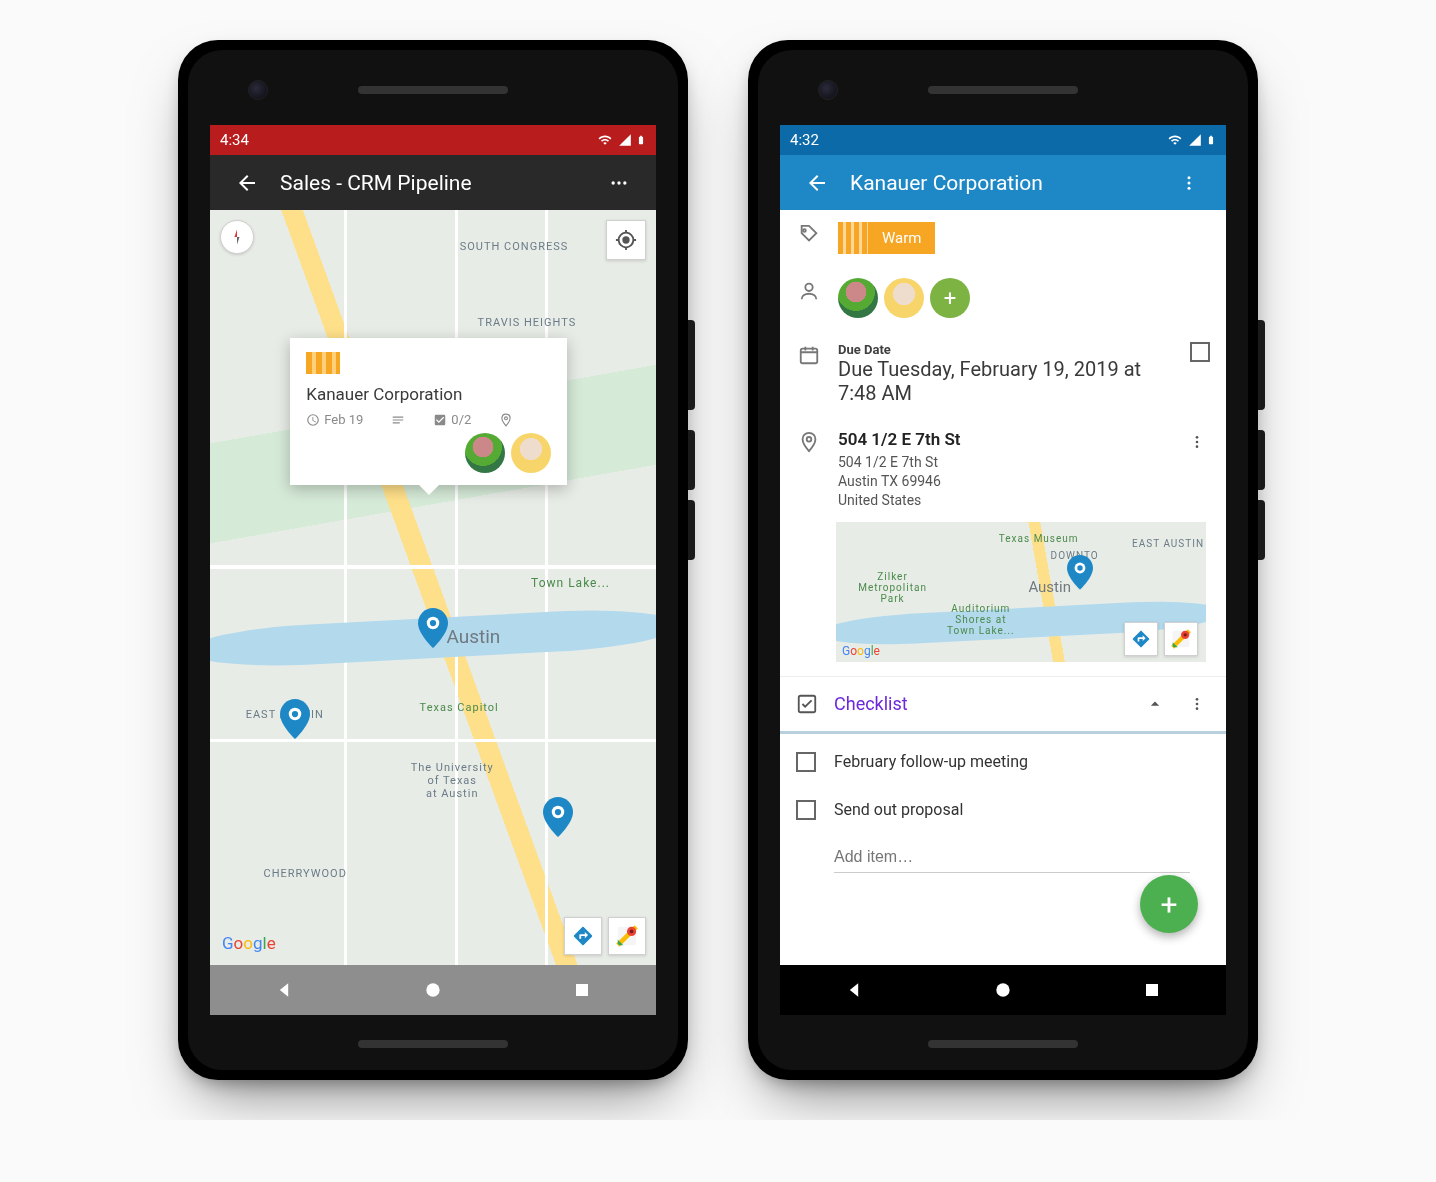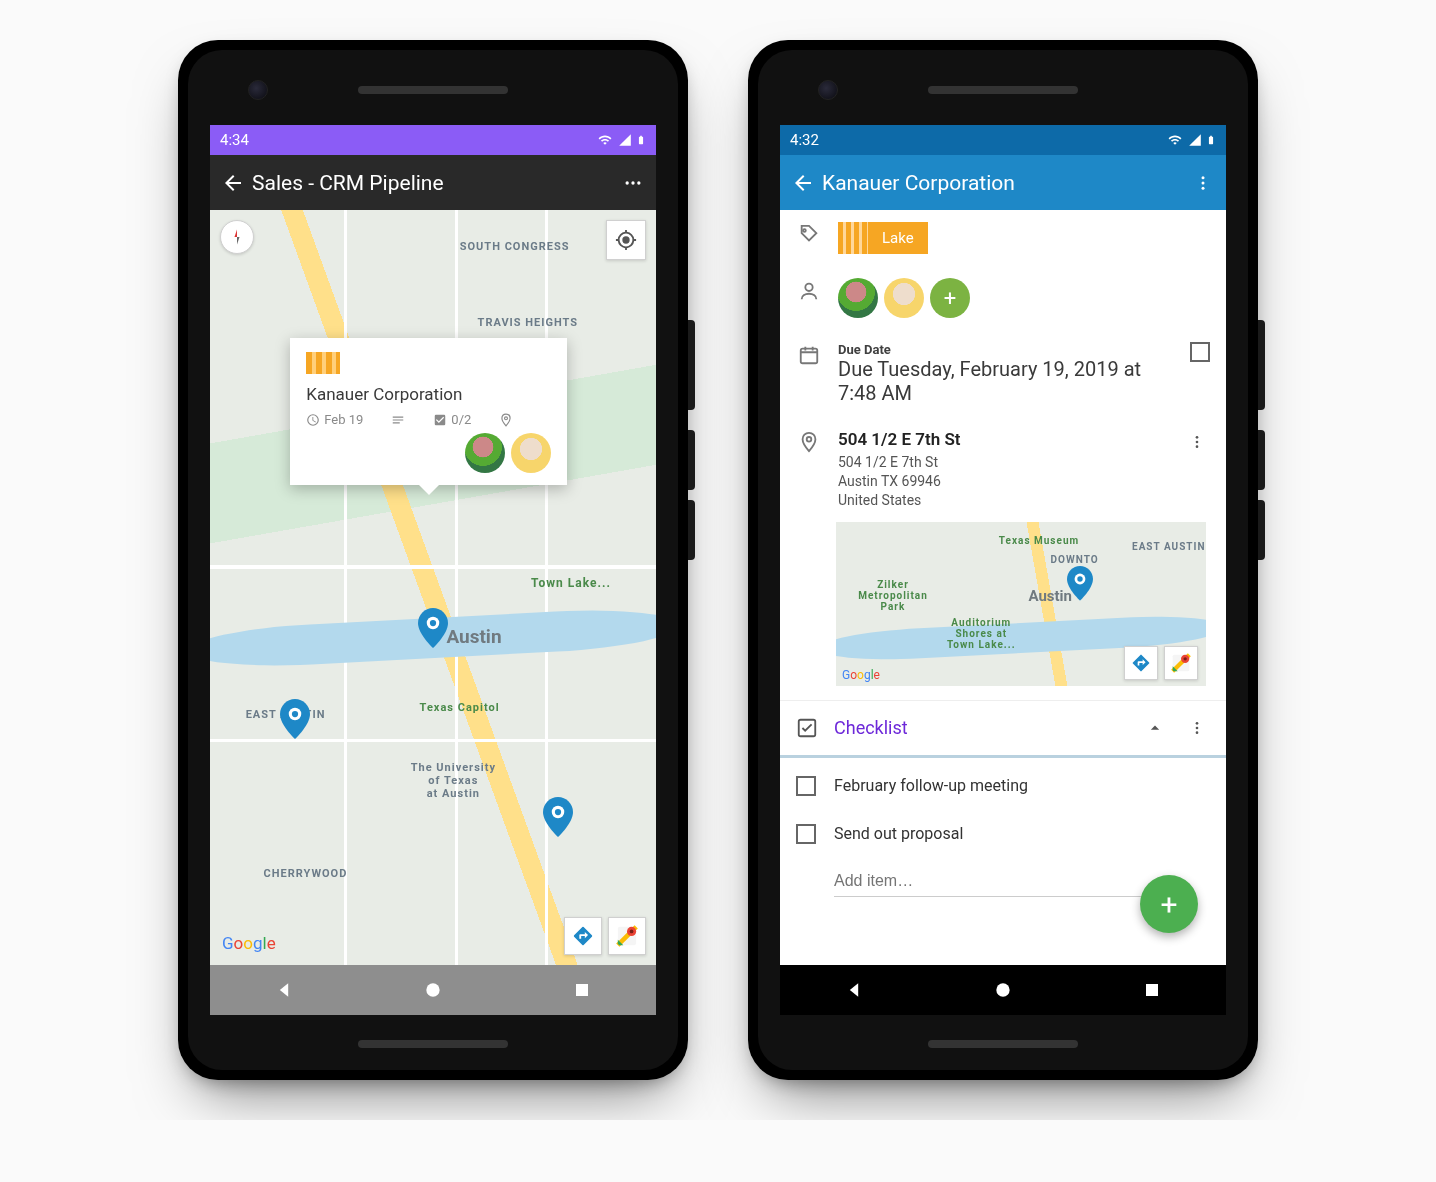--- a/index.html
+++ b/index.html
@@ -10,26 +10,26 @@
   .speaker { position: absolute; top: 36px; left: 50%; transform: translateX(-50%); width: 150px; height: 8px; background: #333; border-radius: 4px; }
   .camera { position: absolute; top: 30px; left: 60px; width: 20px; height: 20px; border-radius: 50%; background: radial-gradient(circle at 40% 40%, #2a2a3a, #0a0a10); border:1px solid #222; }
   .power-btn { position: absolute; right: -7px; top: 280px; width: 7px; height: 90px; background: #1a1a1a; border-radius: 0 4px 4px 0; }
   .vol-up { position: absolute; right: -7px; top: 390px; width: 7px; height: 60px; background: #1a1a1a; border-radius: 0 4px 4px 0; }
   .vol-dn { position: absolute; right: -7px; top: 460px; width: 7px; height: 60px; background: #1a1a1a; border-radius: 0 4px 4px 0; }
   .bottom-speaker { position:absolute; bottom:22px; left:50%; transform:translateX(-50%); width:150px; height:8px; background:#333; border-radius:4px;}
   .screen { width: 100%; height: 100%; background: #fff; display: flex; flex-direction: column; overflow: hidden; }
 
   
   .status-bar { height: 30px; display:flex; align-items:center; justify-content:space-between; padding:0 10px; color:#fff; font-size:15px; }
-  .status-dark { background:#8b5cf6; }
+  .status-dark { background:#b91c1c; }
   .status-blue { background:#0d6aa8; }
   .status-icons { display:flex; align-items:center; gap:4px; }
 
   
-  .appbar { height: 55px; display:flex; align-items:center; padding:0 10px; color:#fff; gap:6px; }
+  .appbar { height: 55px; display:flex; align-items:center; padding:0 24px; color:#fff; gap:20px; }
   .appbar-dark { background:#292929; }
   .appbar-blue { background:#1e88c7; }
   .appbar .title { font-size:21px; flex:1; }
   .icon-btn { width:26px; height:26px; display:flex; align-items:center; justify-content:center; cursor:pointer; }
 
   
   .navbar { height: 50px; background:#000; display:flex; align-items:center; justify-content:space-around; color:#fff; }
   .navbar.grey { background:#8e8e8e; }
   .navbar svg { fill:#fff; }
 
@@ -39,21 +39,21 @@
      linear-gradient(70deg, transparent 48%, #ffe08a 48%, #ffe08a 51%, transparent 51%),
      linear-gradient(-10deg, transparent 60%, #d6ead8 60%, #d6ead8 72%, transparent 72%),
      linear-gradient(#e8ece6,#e8ece6);
   }
   .road { position:absolute; background:#fff; }
   .road.r1{left:0;right:0;top:47%;height:4px;}
   .road.r2{left:0;right:0;top:70%;height:3px;}
   .road.r3{top:0;bottom:0;left:30%;width:3px;}
   .road.r4{top:0;bottom:0;left:55%;width:3px;}
   .road.r5{top:0;bottom:0;left:75%;width:3px;}
-  .map-label { position:absolute; font-size:11px; color:#6b7b88; letter-spacing:1px; text-align:center;font-weight:bold; }
+  .map-label { position:absolute; font-size:11px; color:#6b7b88; letter-spacing:1px; text-align:center; }
   .map-label.big { font-size:19px; letter-spacing:0; color:#707a80; }
   .map-label.park { color:#4a8a4a; }
   .water { position:absolute; left:-5%; right:-5%; top:54%; height:40px; background:#b3d9ed; border-radius:50%/100%; transform:rotate(-3deg); }
   .map-btn { position:absolute; background:#fff; border:1px solid #d0d0d0; display:flex; align-items:center; justify-content:center; box-shadow:0 1px 3px rgba(0,0,0,.15); }
   .compass { top:10px; left:10px; width:34px; height:34px; border-radius:50%; }
   .locate  { top:10px; right:10px; width:40px; height:40px; }
   .dir-btn { bottom:10px; right:54px; width:38px; height:38px; }
   .gmaps-btn{ bottom:10px; right:10px; width:38px; height:38px; }
   .google-logo { position:absolute; bottom:12px; left:12px; font-size:17px; font-weight:normal; }
   .google-logo span:nth-child(1){color:#4285F4}.google-logo span:nth-child(2){color:#EA4335}.google-logo span:nth-child(3){color:#FBBC05}.google-logo span:nth-child(4){color:#4285F4}.google-logo span:nth-child(5){color:#34A853}.google-logo span:nth-child(6){color:#EA4335}
@@ -79,21 +79,21 @@
   .row .slot-main { flex:1; }
   .row .slot-end { flex-shrink:0; color:#555; }
   .warm-badge { display:flex; align-items:center; }
   .warm-badge .stripes{ width:30px; height:32px; background:repeating-linear-gradient(90deg,#f6a623 0 5px,#ffd79a 5px 8px);}
   .warm-badge .label { background:#f6a623; color:#fff; padding:7px 14px; font-size:15px; }
   .add-avatar { width:40px;height:40px;border-radius:50%; background:#7cb342; color:#fff; display:flex;align-items:center;justify-content:center; font-size:22px; cursor:pointer;}
   .due-label{font-size:13px;color:#404040;font-weight:bold;}
   .due-value{font-size:20px;color:#3a3a3a;}
   .addr-title{font-size:17px;color:#222;font-weight:600;margin-bottom:4px;}
   .addr-line{font-size:14px;color:#555;line-height:1.35;}
-  .mini-map{ margin:0 20px 0 56px; height:164px; position:relative; background:#e8ece6; overflow:hidden;}
+  .mini-map{ margin:0 20px 0 56px; height:140px; position:relative; background:#e8ece6; overflow:hidden;}
   .mini-map .water{top:62%;height:30px;}
   .mini-map .map-label{font-size:10px;}
   .mini-map .google-logo{bottom:4px;left:6px;font-size:12px;}
   .mini-map .dir-btn{right:48px;bottom:6px;width:34px;height:34px;}
   .mini-map .gmaps-btn{right:8px;bottom:6px;width:34px;height:34px;}
   .mini-pin{position:absolute;width:26px;height:34px;transform:translate(-50%,-100%);}
   .section-hdr{display:flex;align-items:center;padding:14px 16px;gap:16px;border-top:1px solid #eee;margin-top:14px;}
   .section-hdr .t{flex:1;font-size:18px;color:#6d28d9;}
   .section-underline{height:3px;background:#b9d1df;margin:0 0 4px 0;}
   .check-row{display:flex;align-items:center;gap:18px;padding:14px 16px;}
@@ -322,21 +322,21 @@
         <div class="row">
           <div class="slot-icon">
               <svg width="22" height="22" viewBox="0 0 24 24" fill="none" stroke="#777" stroke-width="2">
                 <path d="M20 10l-8-8H4v8l8 8 8-8z"></path>
                 <circle cx="7" cy="7" r="1.5"></circle>
               </svg>
             </div>
           <div class="slot-main">
             <div class="warm-badge">
               <div class="stripes"></div>
-              <div class="label">Lake</div>
+              <div class="label">Warm</div>
             </div>
           </div>
         </div>
         
         <div class="row">
           <div class="slot-icon">
               <svg width="22" height="22" viewBox="0 0 24 24" fill="none" stroke="#777" stroke-width="2">
                 <circle cx="12" cy="8" r="4"></circle>
                 <path d="M4 21c0-4 4-6 8-6s8 2 8 6"></path>
               </svg>

